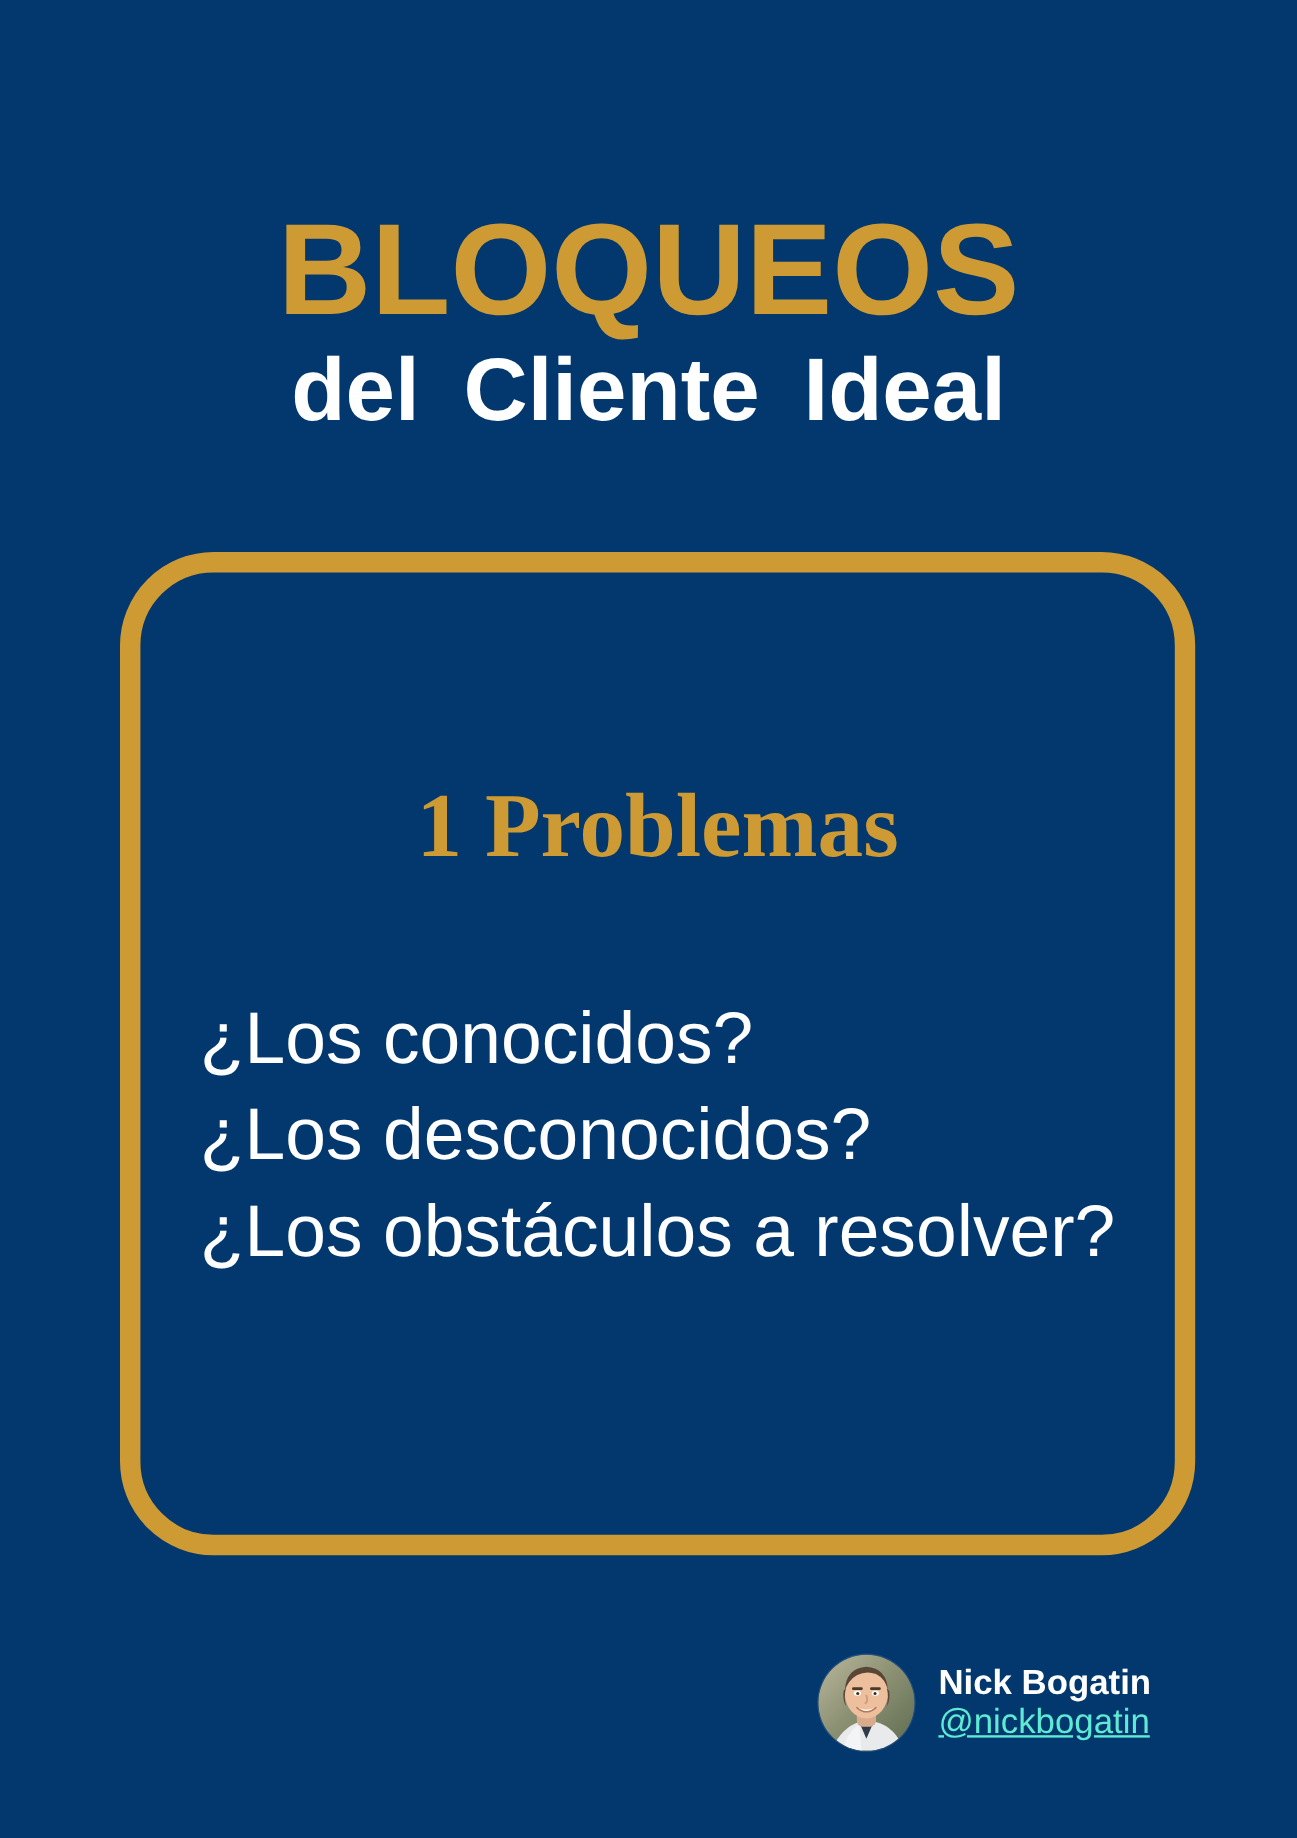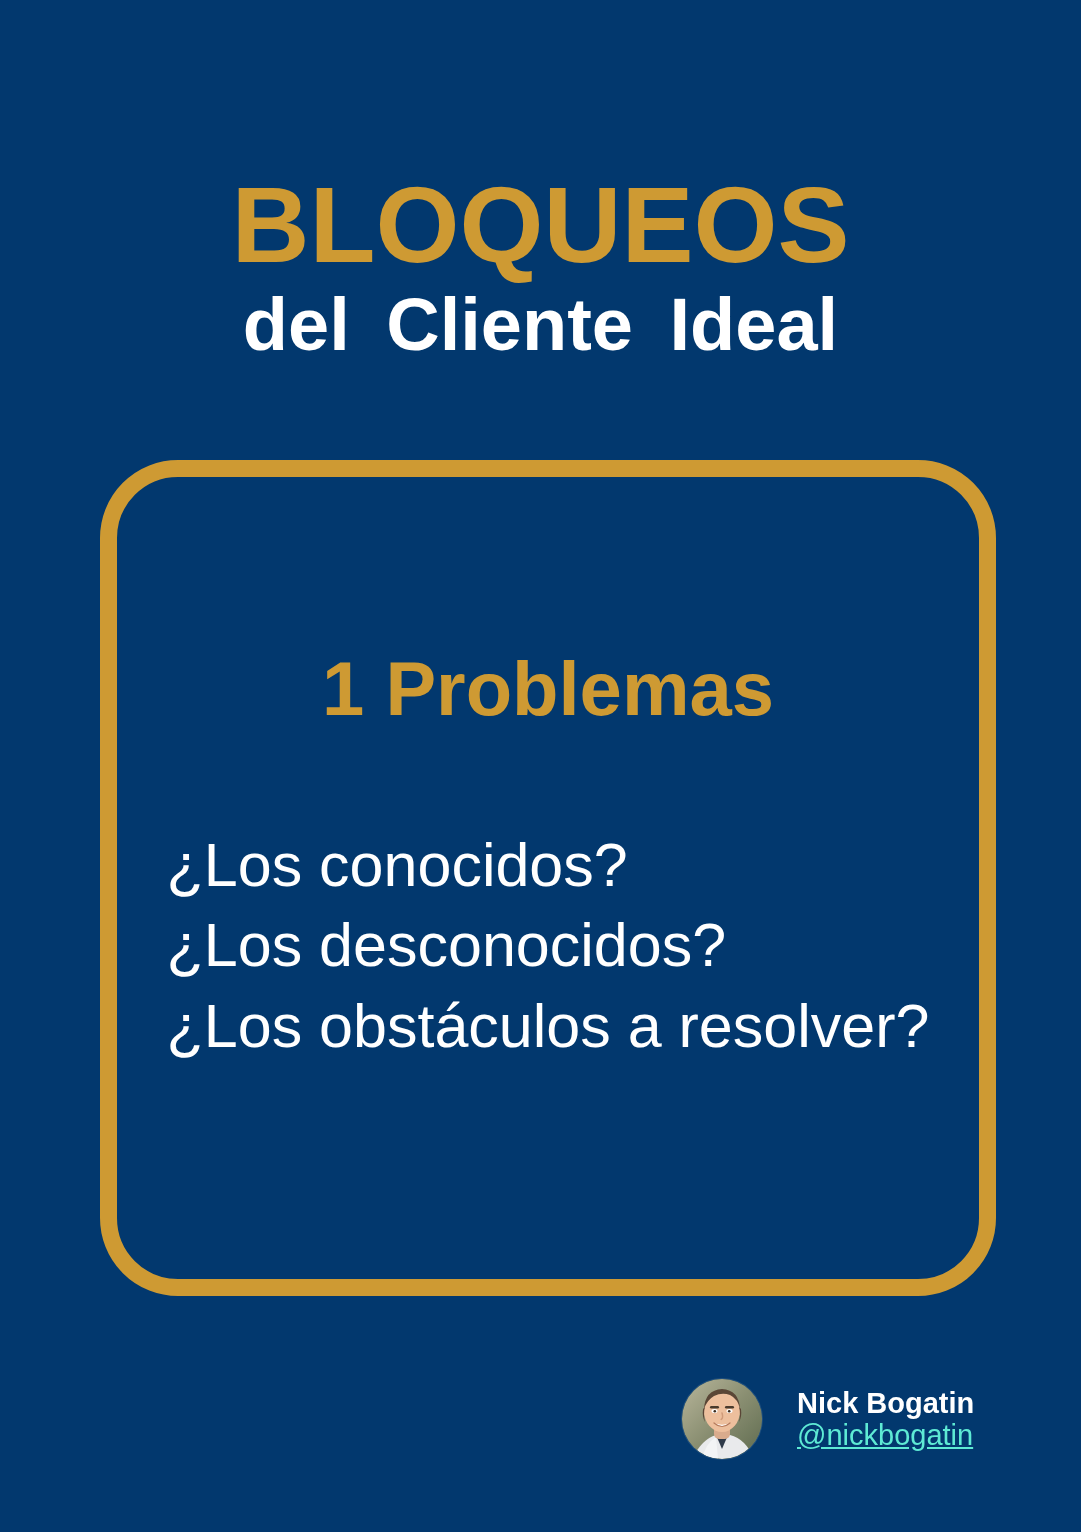--- a/index.html
+++ b/index.html
@@ -83,20 +83,21 @@
   }
 
   .card-heading {
     font-size: 76px;
     font-weight: bold;
     color: #ce9a33;
     line-height: 1.05;
     margin: 0;
     text-align: center;
     white-space: nowrap;
+    font-family: Liberation Serif, serif;
   }
 
   .question-list {
     list-style: none;
     margin: 0;
     padding: 0;
     margin-top: 96px;
     text-align: left;
   }
   .question-line {
@@ -127,21 +128,21 @@
   .credits div {
     white-space: nowrap;
   }
 
   .author {
     position: absolute;
     left: 682px;
     top: 7px;
     display: flex;
     align-items: center;
-    gap: 35px;
+    gap: 20px;
   }
 
   .avatar {
     width: 80px;
     height: 80px;
     border-radius: 50%;
     overflow: hidden;
     flex: 0 0 auto;
     position: relative;
     background: #6d7a63;

